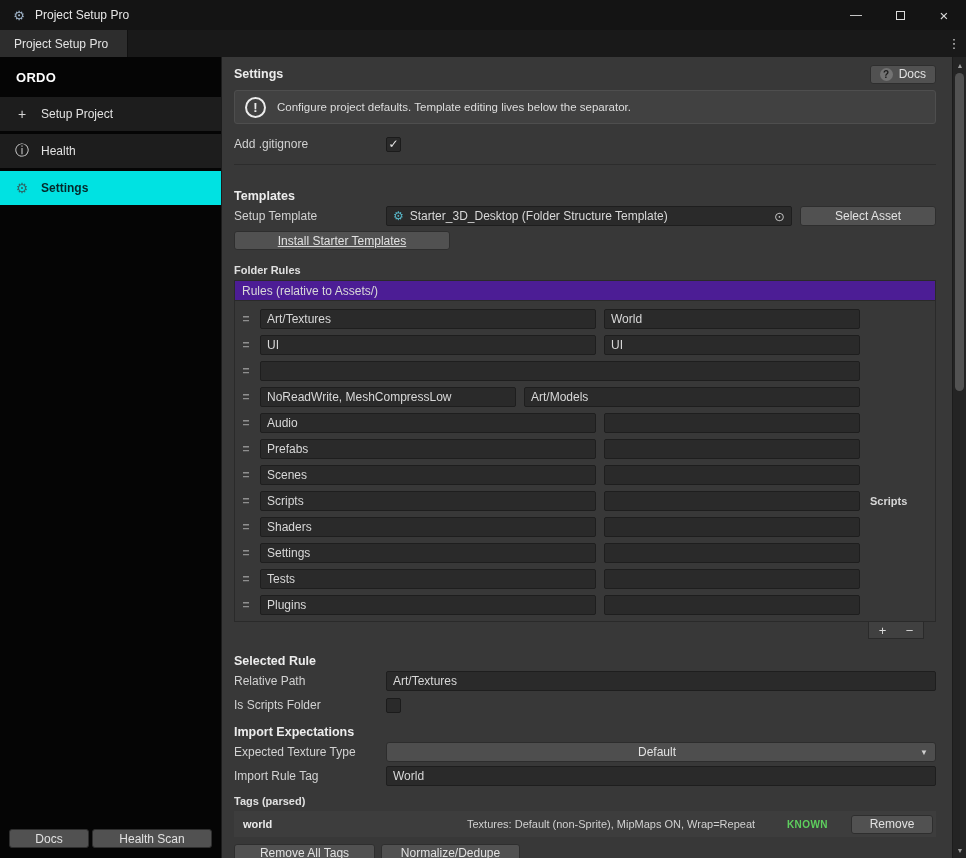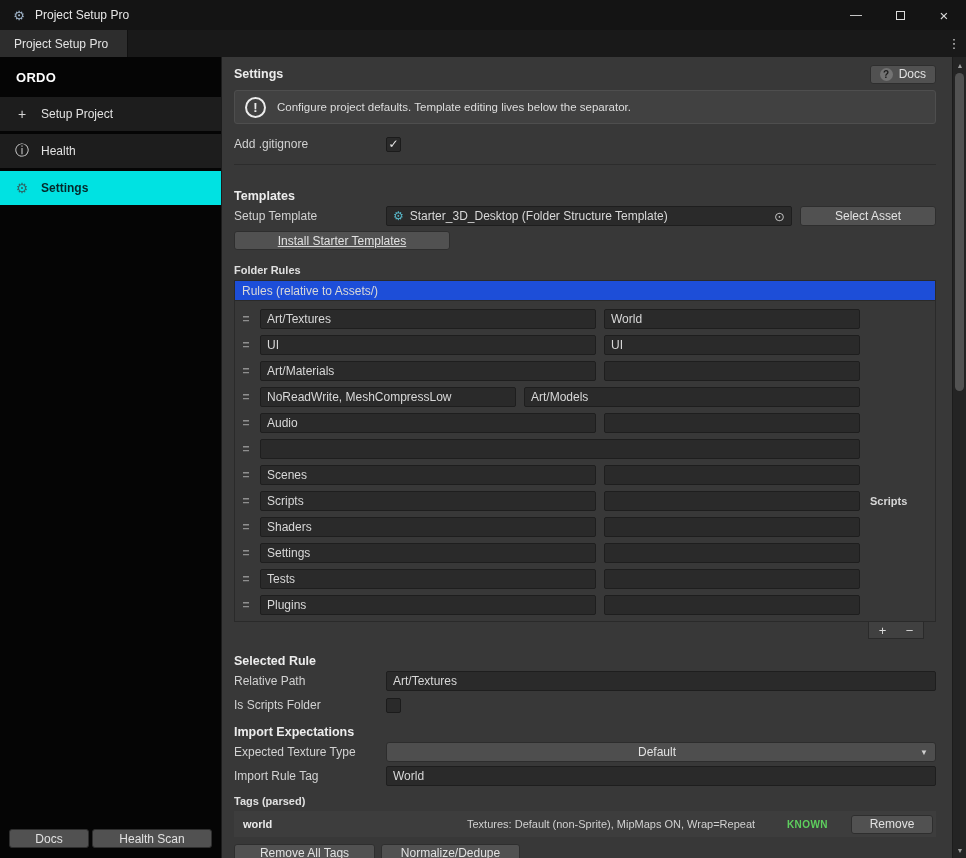--- a/index.html
+++ b/index.html
@@ -68,21 +68,21 @@
 
   .obj-field { flex: 1; display: flex; align-items: center; gap: 6px; min-width: 0; }
   .obj-icon { color: #58b7c9; font-size: 12px; flex: 0 0 auto; }
   .obj-text { flex: 1; white-space: nowrap; overflow: hidden; text-overflow: ellipsis; }
   .obj-picker { color: #bdbdbd; font-size: 13px; cursor: pointer; flex: 0 0 auto; }
   .select-asset { width: 136px; height: 20px; margin-left: 8px; flex: 0 0 136px; }
   .install-row { margin: 4px 0 14px 0; text-decoration: underline; }
   .install-btn { width: 216px; height: 19px; }
 
   .rules-label { margin: 8px 0 4px 0; }
-  .rules-header { height: 20px; background: #1d4ed8; border: 1px solid #2a2a2a; border-bottom: none; display: flex; align-items: center; padding: 0 7px; color: #d8d8d8; }
+  .rules-header { height: 20px; background: #4c1d95; border: 1px solid #2a2a2a; border-bottom: none; display: flex; align-items: center; padding: 0 7px; color: #d8d8d8; }
   .rules-list { border: 1px solid #2a2a2a; background: #383838; padding: 5px 5px 3px 5px; }
   .rule-row { display: flex; align-items: center; height: 26px; gap: 8px; }
   .drag-handle { flex: 0 0 12px; color: #8f8f8f; text-align: center; font-weight: bold; cursor: grab; line-height: 10px; }
   .rule-path { flex: 0 0 336px; }
   .rule-tag { flex: 1; }
   .rule-note { flex: 0 0 62px; font-size: 11px; font-weight: bold; color: #d6d6d6; padding-left: 2px; }
   .list-footer { display: flex; justify-content: flex-end; padding-right: 12px; }
   .mini-bar { display: flex; background: #404040; border: 1px solid #2a2a2a; border-top: none; height: 17px; }
   .mini-btn { width: 27px; display: flex; align-items: center; justify-content: center; color: #dadada; font-size: 13px; cursor: pointer; line-height: 1; }
 
@@ -205,38 +205,38 @@
             <span class="rule-note"></span>
           </div>
           <div class="rule-row">
             <span class="drag-handle">=</span>
             <input class="field rule-path" value="UI" style="">
             <input class="field rule-tag" value="UI" style="">
             <span class="rule-note"></span>
           </div>
           <div class="rule-row">
             <span class="drag-handle">=</span>
-            <input class="field rule-path" value="Art/Materials" style="">
             <input class="field rule-tag" style="">
             <span class="rule-note"></span>
           </div>
           <div class="rule-row">
             <span class="drag-handle">=</span>
             <input class="field rule-tag" value="NoReadWrite, MeshCompressLow" style="">
             <input class="field rule-path" value="Art/Models" style="">
             <span class="rule-note"></span>
           </div>
           <div class="rule-row">
             <span class="drag-handle">=</span>
             <input class="field rule-path" value="Audio" style="">
             <input class="field rule-tag" style="">
             <span class="rule-note"></span>
           </div>
           <div class="rule-row">
             <span class="drag-handle">=</span>
+            <input class="field rule-path" value="Prefabs" style="">
             <input class="field rule-tag" style="">
             <span class="rule-note"></span>
           </div>
           <div class="rule-row">
             <span class="drag-handle">=</span>
             <input class="field rule-path" value="Scenes" style="">
             <input class="field rule-tag" style="">
             <span class="rule-note"></span>
           </div>
           <div class="rule-row">

